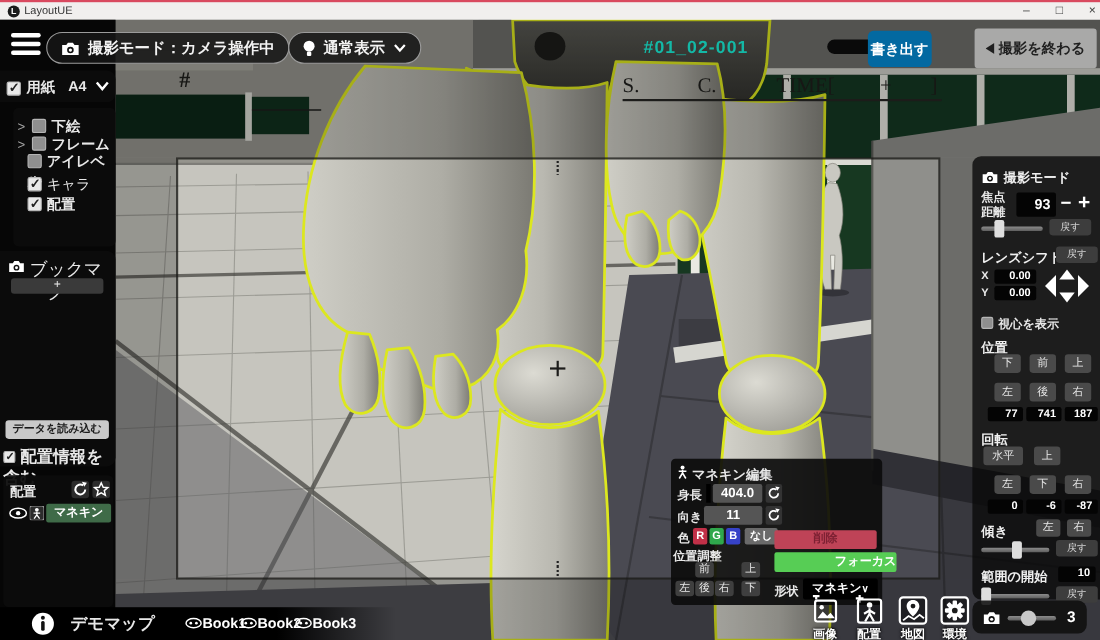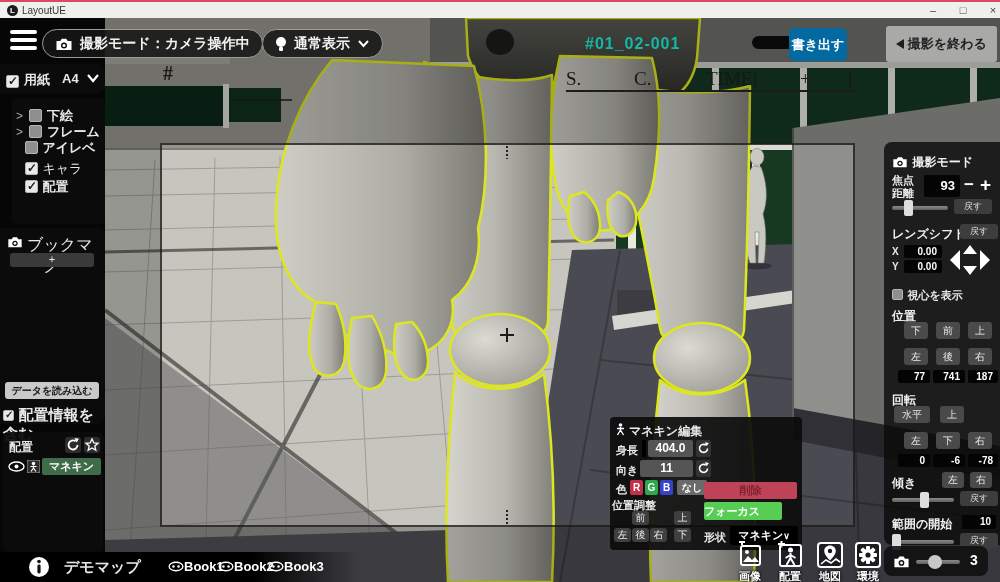--- a/index.html
+++ b/index.html
@@ -378,21 +378,21 @@
     <div class="abs valbox" style="left:84px;top:228px;width:30px;height:13px;font-size:10px;line-height:13px">187</div>
 
     <div class="abs secttitle" style="left:8px;top:250px">回転</div>
     <div class="abs graybtn" style="left:10px;top:264px;width:36px;height:17px;font-size:10px;line-height:17px">水平</div>
     <div class="abs graybtn" style="left:56px;top:264px;width:24px;height:17px;font-size:10px;line-height:17px">上</div>
     <div class="abs graybtn" style="left:20px;top:290px;width:24px;height:17px;font-size:10px;line-height:17px">左</div>
     <div class="abs graybtn" style="left:52px;top:290px;width:24px;height:17px;font-size:10px;line-height:17px">下</div>
     <div class="abs graybtn" style="left:84px;top:290px;width:24px;height:17px;font-size:10px;line-height:17px">右</div>
     <div class="abs valbox" style="left:14px;top:312px;width:32px;height:13px;font-size:10px;line-height:13px">0</div>
     <div class="abs valbox" style="left:49px;top:312px;width:32px;height:13px;font-size:10px;line-height:13px">-6</div>
-    <div class="abs valbox" style="left:84px;top:312px;width:30px;height:13px;font-size:10px;line-height:13px">-78</div>
+    <div class="abs valbox" style="left:84px;top:312px;width:30px;height:13px;font-size:10px;line-height:13px">-87</div>
 
     <div class="abs secttitle" style="left:8px;top:333px">傾き</div>
     <div class="abs graybtn" style="left:58px;top:330px;width:22px;height:16px;font-size:10px;line-height:16px">左</div>
     <div class="abs graybtn" style="left:86px;top:330px;width:22px;height:16px;font-size:10px;line-height:16px">右</div>
     <div class="track" style="left:8px;top:356px;width:62px">
       <div class="thumb" style="left:28px"></div>
     </div>
     <div class="resetbtn" style="left:76px;top:349px">戻す</div>
 
     <div class="abs secttitle" style="left:8px;top:374px">範囲の開始</div>
@@ -449,21 +449,21 @@
 
     <span class="abs jp" style="left:2px;top:81px;font-size:11px;font-weight:bold">位置調整</span>
     <div class="abs graybtn" style="left:22px;top:94px;width:17px;height:14px;font-size:10px;line-height:14px;background:#3f3f3f">前</div>
     <div class="abs graybtn" style="left:64px;top:94px;width:17px;height:14px;font-size:10px;line-height:14px;background:#3f3f3f">上</div>
     <div class="abs graybtn" style="left:4px;top:111px;width:17px;height:14px;font-size:10px;line-height:14px;background:#3f3f3f">左</div>
     <div class="abs graybtn" style="left:22px;top:111px;width:17px;height:14px;font-size:10px;line-height:14px;background:#3f3f3f">後</div>
     <div class="abs graybtn" style="left:40px;top:111px;width:17px;height:14px;font-size:10px;line-height:14px;background:#3f3f3f">右</div>
     <div class="abs graybtn" style="left:64px;top:111px;width:17px;height:14px;font-size:10px;line-height:14px;background:#3f3f3f">下</div>
 
     <div class="abs" style="left:94px;top:65px;width:93px;height:17px;background:#bf4357;border-radius:2px;color:#7d2133;font-size:11px;font-weight:bold;text-align:center;line-height:17px">削除</div>
-    <div class="abs" style="left:94px;top:85px;width:78px;height:18px;background:#57cd55;border-radius:2px;color:#fff;font-size:11px;font-weight:bold;text-align:left;line-height:18px">フォーカス</div>
+    <div class="abs" style="left:94px;top:85px;width:111px;height:18px;background:#57cd55;border-radius:2px;color:#fff;font-size:11px;font-weight:bold;text-align:right;line-height:18px">フォーカス</div>
     <span class="abs jp" style="left:94px;top:113px;font-size:11px;font-weight:bold">形状</span>
     <div class="abs" style="left:120px;top:109px;width:68px;height:19px;background:#000;border-radius:2px;color:#fff;font-size:11px;font-weight:bold;text-align:center;line-height:19px">
       <span>マネキン</span><span style="font-size:9px">∨</span>
     </div>
   </div>
 
   <svg class="dockicon" style="left:736px;top:541px" viewBox="0 0 28 28">
     <path d="M3,1 h6 M6,-2 v6 M6,1 h0" stroke="#fff" stroke-width="2"></path>
     <rect x="5" y="5" width="19" height="19" rx="2" fill="rgba(0,0,0,.45)" stroke="#fff" stroke-width="2"></rect>
     <circle cx="11" cy="11" r="2" fill="#fff"></circle>

